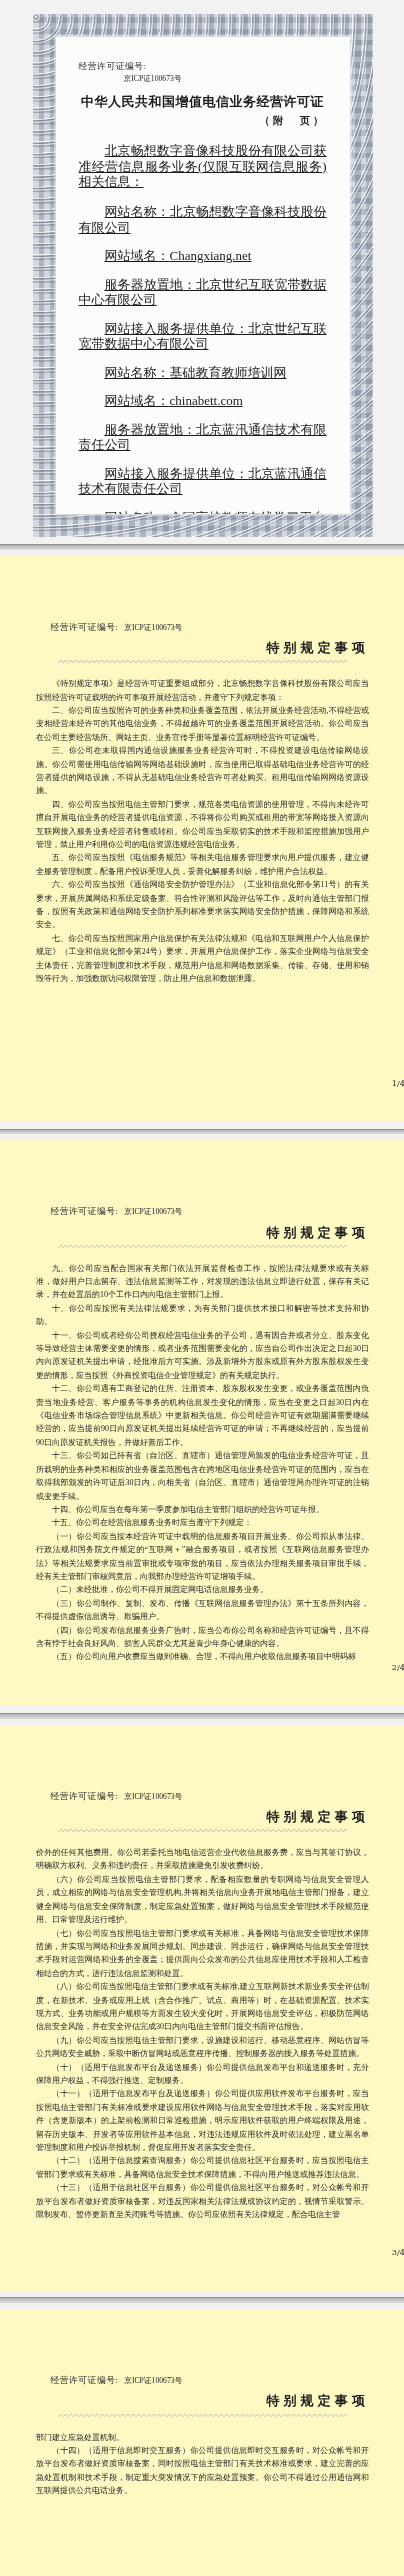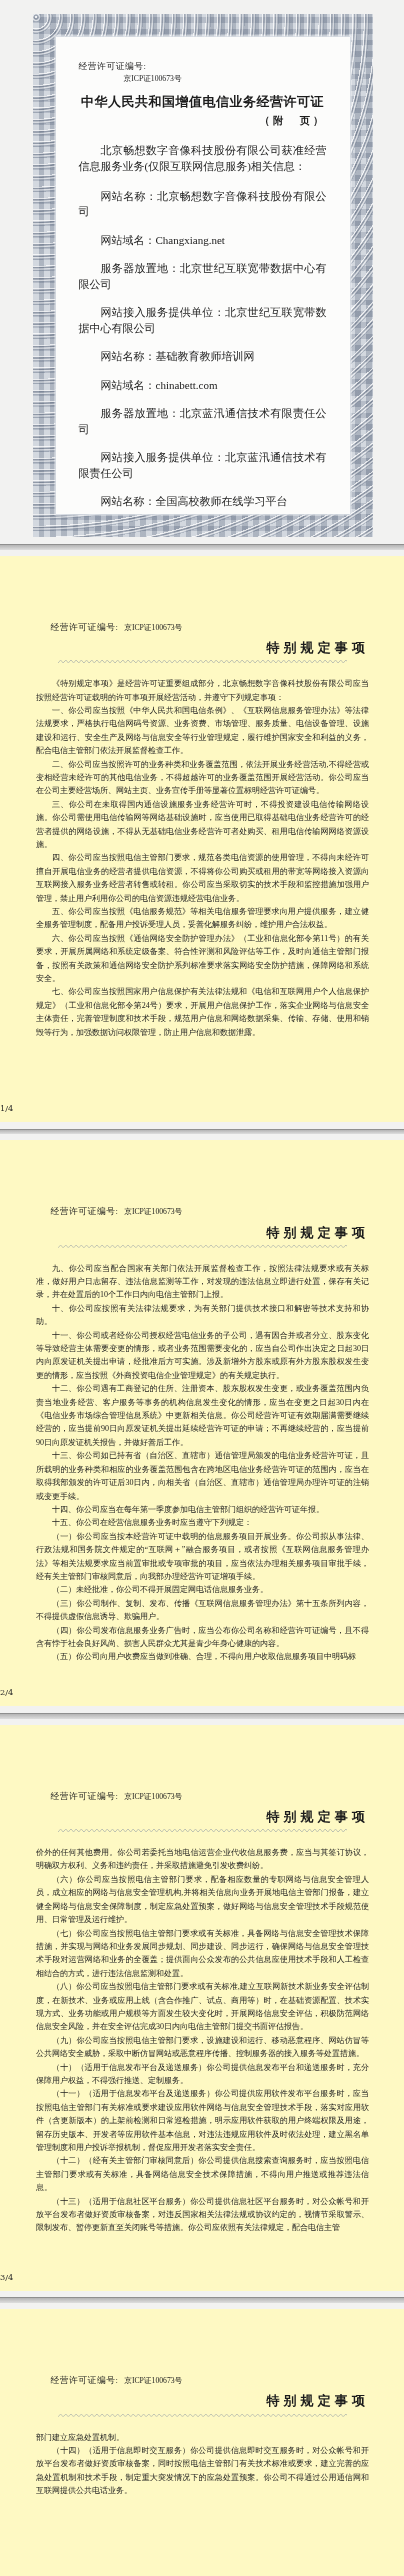--- a/index.html
+++ b/index.html
@@ -36,22 +36,22 @@
     overflow:hidden;
   }
   .cert-no-label{font-size:8.8px;letter-spacing:0.5px;}
   .cert-no-value{font-size:7.7px;margin:1px 0 0 45px;font-family:"Liberation Serif","DejaVu Serif",serif;}
   .cert-title{
     text-align:center;font-weight:bold;font-size:13px;letter-spacing:0.5px;
     margin:8.2px 0 2.1px;
   }
   .cert-subtitle{text-align:right;font-size:10.3px;font-weight:bold;letter-spacing:3.1px;margin:3.1px 0 15.5px;}
   .cert-body p{
-    font-size:11px;line-height:15.5px;margin:13px 0;
-    text-indent:2em;text-align:justify;
+    font-size:13px;line-height:15.5px;margin:13px 0;
+    text-indent:2em;text-align:justify;text-decoration:underline;
   }
   .cert-body p.intro{margin-bottom:14.4px;}
   
   .page-sep{
     height:4.6px;margin:6.7px 0 6.2px;
     background:linear-gradient(#b4b4b4,#dedede);
     border-top:0.5px solid #8f8f8f;
   }
   
   .spage{
@@ -71,22 +71,22 @@
       linear-gradient(-45deg, transparent 62%, #aeb4ac 62%, #aeb4ac 74%, transparent 74%);
     background-size:5.2px 3.6px;
     opacity:.85;
   }
   .sp-body p{
     font-size:8px;line-height:13.4px;margin:0;
     text-align:justify;text-indent:2em;
   }
   .sp-body p.no-indent{text-indent:0;}
   .page-num{
-    position:absolute;left:0;right:0;bottom:9px;
-    text-align:left;font-size:8.2px;color:#2a2a2a;
+    position:absolute;left:0;right:0;bottom:34px;
+    text-align:right;font-size:8.2px;color:#2a2a2a;
     font-family:"DejaVu Serif","Liberation Serif",serif;
   }
 </style>
 </head>
 <body>
 
 <div class="cert">
   <div class="cert-inner">
     <div class="cert-no-label">经营许可证编号:</div>
     <div class="cert-no-value">京ICP证100673号</div>
@@ -113,21 +113,20 @@
 <div class="page-sep"></div>
 <div class="spage">
   <div class="sp-header">
     <span>经营许可证编号:</span>
     <span class="sp-number">京ICP证100673号</span>
   </div>
   <div class="sp-title">特别规定事项</div>
   <div class="zigzag"></div>
   <div class="sp-body">
     <p>《特别规定事项》是经营许可证重要组成部分，北京畅想数字音像科技股份有限公司应当按照经营许可证载明的许可事项开展经营活动，并遵守下列规定事项：</p>
-    <p>一、你公司应当按照《中华人民共和国电信条例》、《互联网信息服务管理办法》等法律法规要求，严格执行电信网码号资源、业务资费、市场管理、服务质量、电信设备管理、设施建设和运行、安全生产及网络与信息安全等行业管理规定，履行维护国家安全和利益的义务，配合电信主管部门依法开展监督检查工作。</p>
     <p>二、你公司应当按照许可的业务种类和业务覆盖范围，依法开展业务经营活动,不得经营或变相经营未经许可的其他电信业务，不得超越许可的业务覆盖范围开展经营活动。你公司应当在公司主要经营场所、网站主页、业务宣传手册等显著位置标明经营许可证编号。</p>
     <p>三、你公司在未取得国内通信设施服务业务经营许可时，不得投资建设电信传输网络设施。你公司需使用电信传输网等网络基础设施时，应当使用已取得基础电信业务经营许可的经营者提供的网络设施，不得从无基础电信业务经营许可者处购买、租用电信传输网网络资源设施。</p>
     <p>四、你公司应当按照电信主管部门要求，规范各类电信资源的使用管理，不得向未经许可擅自开展电信业务的经营者提供电信资源，不得将你公司购买或租用的带宽等网络接入资源向互联网接入服务业务经营者转售或转租。你公司应当采取切实的技术手段和监控措施加强用户管理，禁止用户利用你公司的电信资源违规经营电信业务。</p>
     <p>五、你公司应当按照《电信服务规范》等相关电信服务管理要求向用户提供服务，建立健全服务管理制度，配备用户投诉受理人员，妥善化解服务纠纷，维护用户合法权益。</p>
     <p>六、你公司应当按照《通信网络安全防护管理办法》（工业和信息化部令第11号）的有关要求，开展所属网络和系统定级备案、符合性评测和风险评估等工作，及时向通信主管部门报备，按照有关政策和通信网络安全防护系列标准要求落实网络安全防护措施，保障网络和系统安全。</p>
     <p>七、你公司应当按照国家用户信息保护有关法律法规和《电信和互联网用户个人信息保护规定》（工业和信息化部令第24号）要求，开展用户信息保护工作，落实企业网络与信息安全主体责任，完善管理制度和技术手段，规范用户信息和网络数据采集、传输、存储、使用和销毁等行为，加强数据访问权限管理，防止用户信息和数据泄露。</p>
   </div>
   <div class="page-num">1/4</div>
 </div>
 
@@ -165,21 +164,21 @@
   <div class="sp-title">特别规定事项</div>
   <div class="zigzag"></div>
   <div class="sp-body">
     <p class="no-indent">价外的任何其他费用。你公司若委托当地电信运营企业代收信息服务费，应当与其签订协议，明确双方权利、义务和违约责任，并采取措施避免引发收费纠纷。</p>
     <p>（六）你公司应当按照电信主管部门要求，配备相应数量的专职网络与信息安全管理人员，成立相应的网络与信息安全管理机构,并将相关信息向业务开展地电信主管部门报备，建立健全网络与信息安全保障制度，制定应急处置预案，做好网络与信息安全管理技术手段规范使用、日常管理及运行维护。</p>
     <p>（七）你公司应当按照电信主管部门要求或有关标准，具备网络与信息安全管理技术保障措施，并实现与网络和业务发展同步规划、同步建设、同步运行，确保网络与信息安全管理技术手段对运营网络和业务的全覆盖；提供面向公众发布的公共信息应使用技术手段和人工检查相结合的方式，进行违法信息监测和处置。</p>
     <p>（八）你公司应当按照电信主管部门要求或有关标准,建立互联网新技术新业务安全评估制度，在新技术、业务或应用上线（含合作推广、试点、商用等）时，在基础资源配置、技术实现方式、业务功能或用户规模等方面发生较大变化时，开展网络信息安全评估，积极防范网络信息安全风险，并在安全评估完成30日内向电信主管部门提交书面评估报告。</p>
     <p>（九）你公司应当按照电信主管部门要求，设施建设和运行、移动恶意程序、网站仿冒等公共网络安全威胁，采取中断仿冒网站或恶意程序传播、控制服务器的接入服务等处置措施。</p>
     <p>（十）（适用于信息发布平台及递送服务）你公司提供信息发布平台和递送服务时，充分保障用户权益，不得强行推送、定制服务。</p>
     <p>（十一）（适用于信息发布平台及递送服务）你公司提供应用软件发布平台服务时，应当按照电信主管部门有关标准或要求建设应用软件网络与信息安全管理技术手段，落实对应用软件（含更新版本）的上架前检测和日常巡检措施，明示应用软件获取的用户终端权限及用途，留存历史版本、开发者等应用软件基本信息，对违法违规应用软件及时依法处理，建立黑名单管理制度和用户投诉举报机制，督促应用开发者落实安全责任。</p>
-    <p>（十二）（经有关主管部门审核同意后）你公司提供信息搜索查询服务时，应当按照电信主管部门要求或有关标准，具备网络信息安全技术保障措施，不得向用户推送或推荐违法信息。</p>
+    <p>（十二）（适用于信息搜索查询服务）你公司提供信息社区平台服务时，应当按照电信主管部门要求或有关标准，具备网络信息安全技术保障措施，不得向用户推送或推荐违法信息。</p>
     <p>（十三）（适用于信息社区平台服务）你公司提供信息社区平台服务时，对公众帐号和开放平台发布者做好资质审核备案，对违反国家相关法律法规或协议约定的，视情节采取警示、限制发布、暂停更新直至关闭账号等措施。你公司应依照有关法律规定，配合电信主管</p>
   </div>
   <div class="page-num">3/4</div>
 </div>
 
 <div class="page-sep"></div>
 <div class="spage">
   <div class="sp-header">
     <span>经营许可证编号:</span>
     <span class="sp-number">京ICP证100673号</span>

